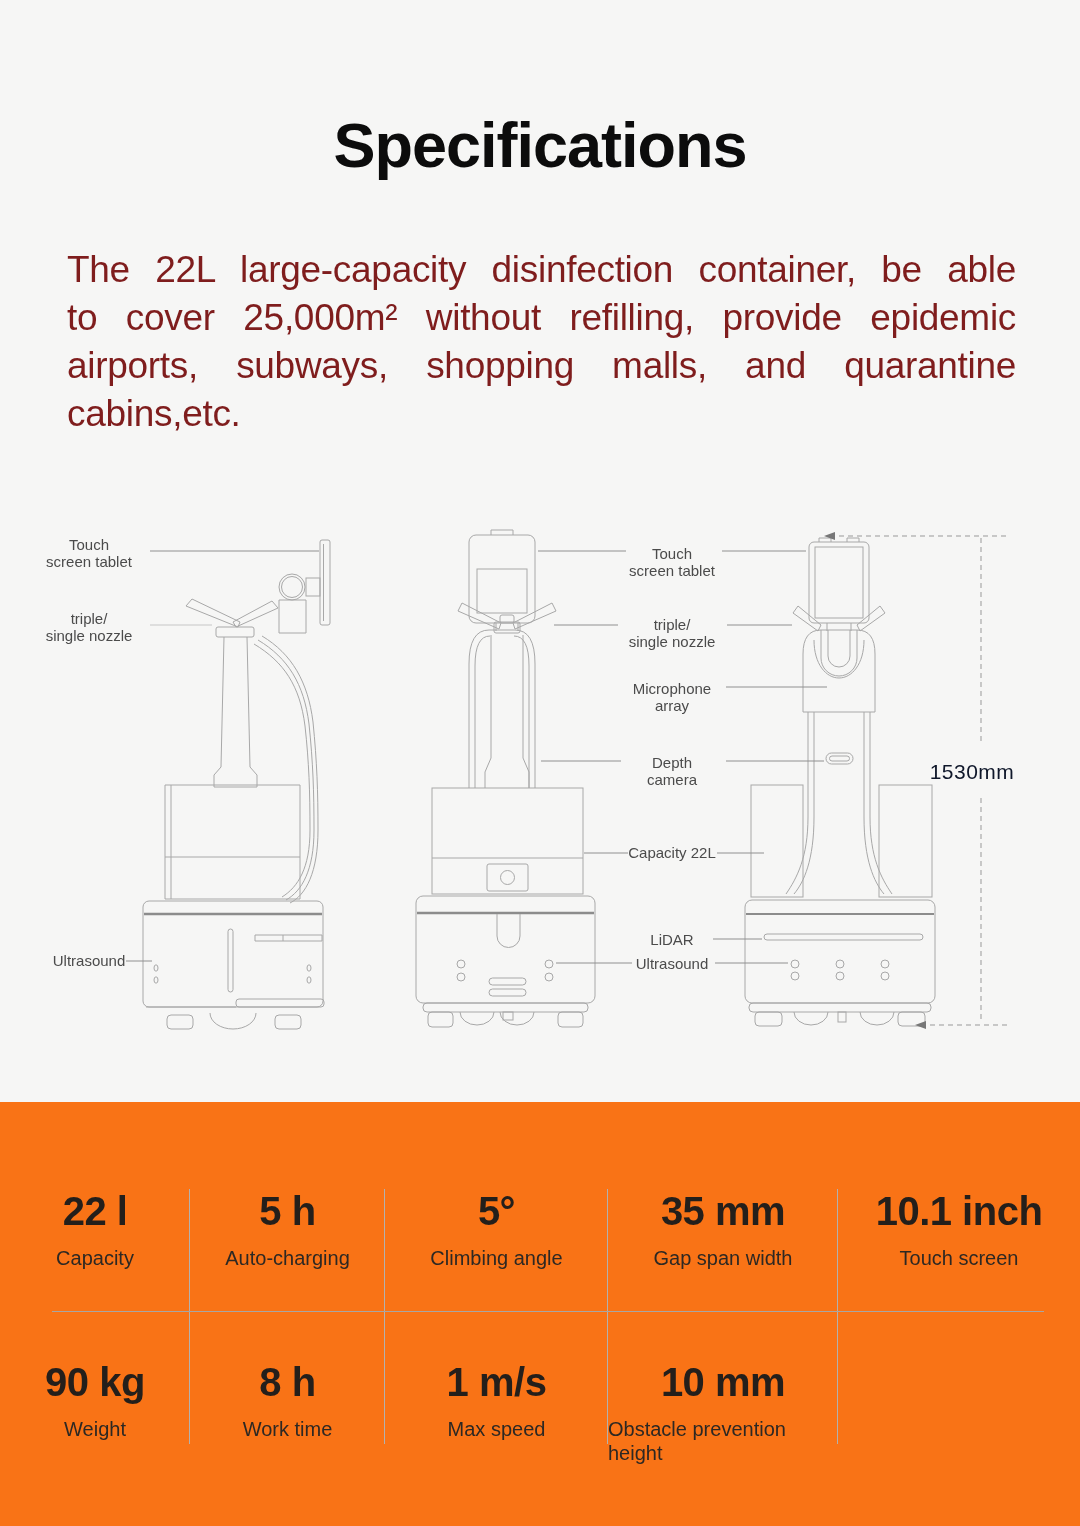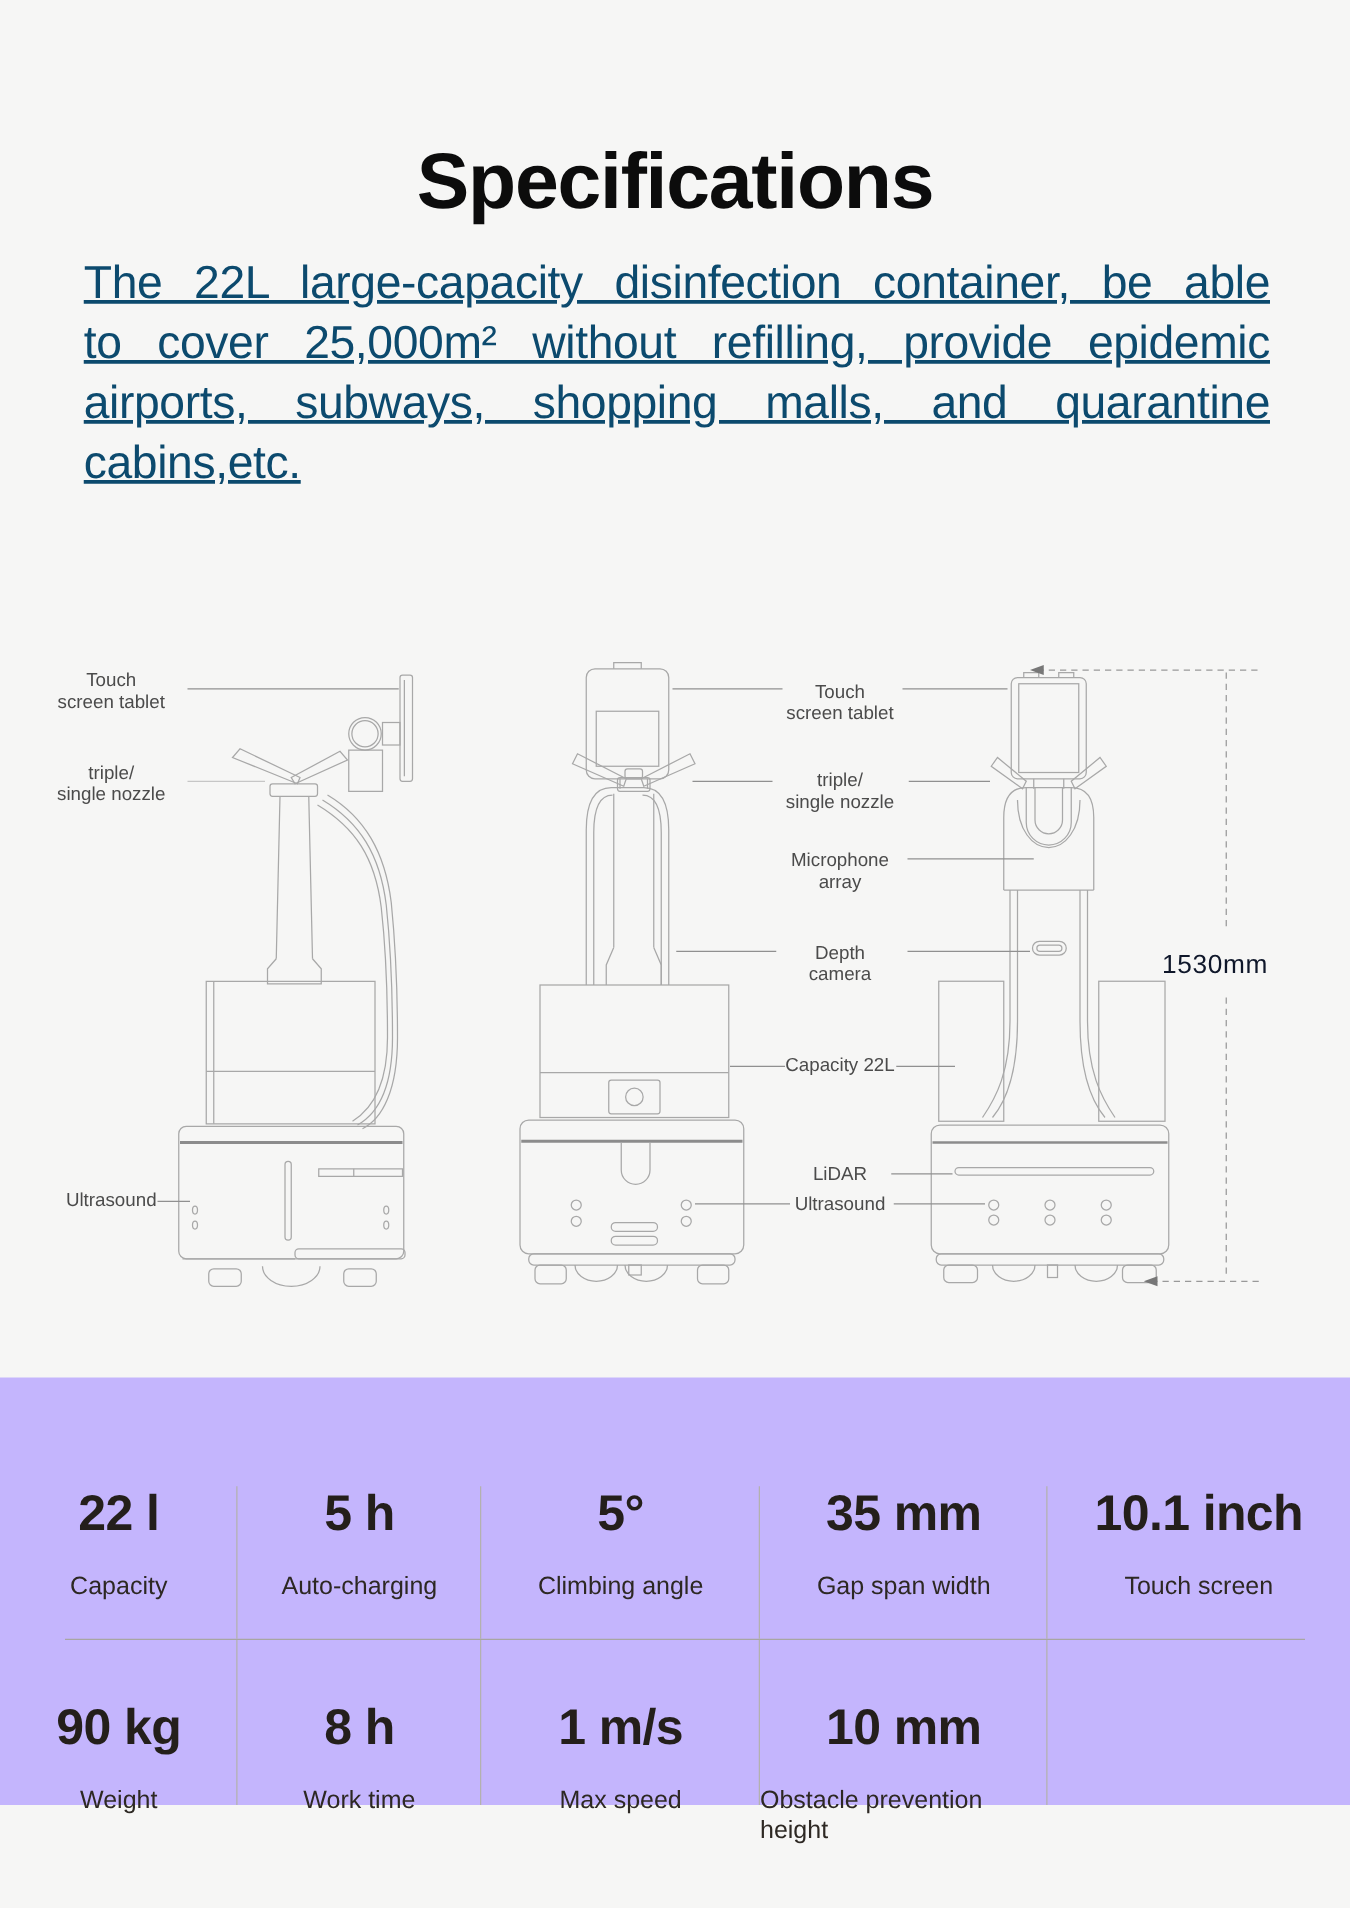--- a/index.html
+++ b/index.html
@@ -10,51 +10,51 @@
     font-family:"Liberation Sans","DejaVu Sans",sans-serif;
     overflow:hidden;
     position:relative;
   }
   .top-section { position:relative; width:1080px; height:1102px; background:#f6f6f5; }
   h1.page-title {
     padding-top:112px;
     font-size:63px; line-height:66px; font-weight:700;
     letter-spacing:-1px; color:#0c0c0c; text-align:center;
   }
-  .description { margin-top:24px; padding:0 64px 0 67px; color:#0c4a6e;text-decoration:underline; }
+  .description { margin-top:68px; padding:0 64px 0 67px; color:#7f1d1d; }
   .desc-line {
     font-size:37px; line-height:48px; letter-spacing:-0.3px;
     text-align:justify; text-align-last:justify; white-space:nowrap;
   }
   .desc-line.last { text-align-last:left; }
 
   .diagram { position:absolute; top:522px; left:0; width:1008px; height:530px;text-decoration:underline; }
   .diagram svg { position:absolute; top:0; left:0; }
   .dlabel {
     position:absolute; width:130px; text-align:center;
     font-size:15px; line-height:17px; color:#4b4b4b; white-space:pre-line;
   }
   .dlabel.leftcol { left:24px; }
   .dlabel.midcol  { left:607px; }
   .dim-label {
     position:absolute; left:920px; top:238px; width:104px;
     font-size:21px; line-height:24px; color:#0f172a; text-align:center;
     letter-spacing:0.5px;
   }
 
-  .specs-section { position:relative; width:1080px; height:342px; background:#c4b5fd; color:#241f1b; }
+  .specs-section { position:relative; width:1080px; height:424px; background:#f97316; color:#241f1b; }
   .spec-row { position:absolute; left:0; width:1080px; display:grid;
               grid-template-columns:190px 195px 223px 230px 242px; }
   .spec-row.row1 { top:0; height:209px; }
   .spec-row.row2 { top:209px; height:215px; }
   .spec-cell { display:flex; flex-direction:column; align-items:center; }
   .row1 .spec-cell { padding-top:87px; }
   .row2 .spec-cell { padding-top:49px; }
   .spec-value { font-size:40px; line-height:44px; font-weight:700; letter-spacing:-0.5px; color:#241f1b; }
-  .spec-label { margin-top:24px; font-size:20px; line-height:24px; font-weight:400; color:#2d2823; }
+  .spec-label { margin-top:13px; font-size:20px; line-height:24px; font-weight:400; color:#2d2823; }
   .h-rule { position:absolute; top:209px; left:52px; width:992px; height:1px; background:#a8a6a3; }
   .v-div { position:absolute; width:1px; background:#b3b1ae; }
   .v-div.r1 { top:87px; height:122px; }
   .v-div.r2 { top:210px; height:132px; }
   .v-div.c1 { left:189px; } .v-div.c2 { left:384px; }
   .v-div.c3 { left:607px; } .v-div.c4 { left:837px; }
 </style>
 </head>
 <body>
 

